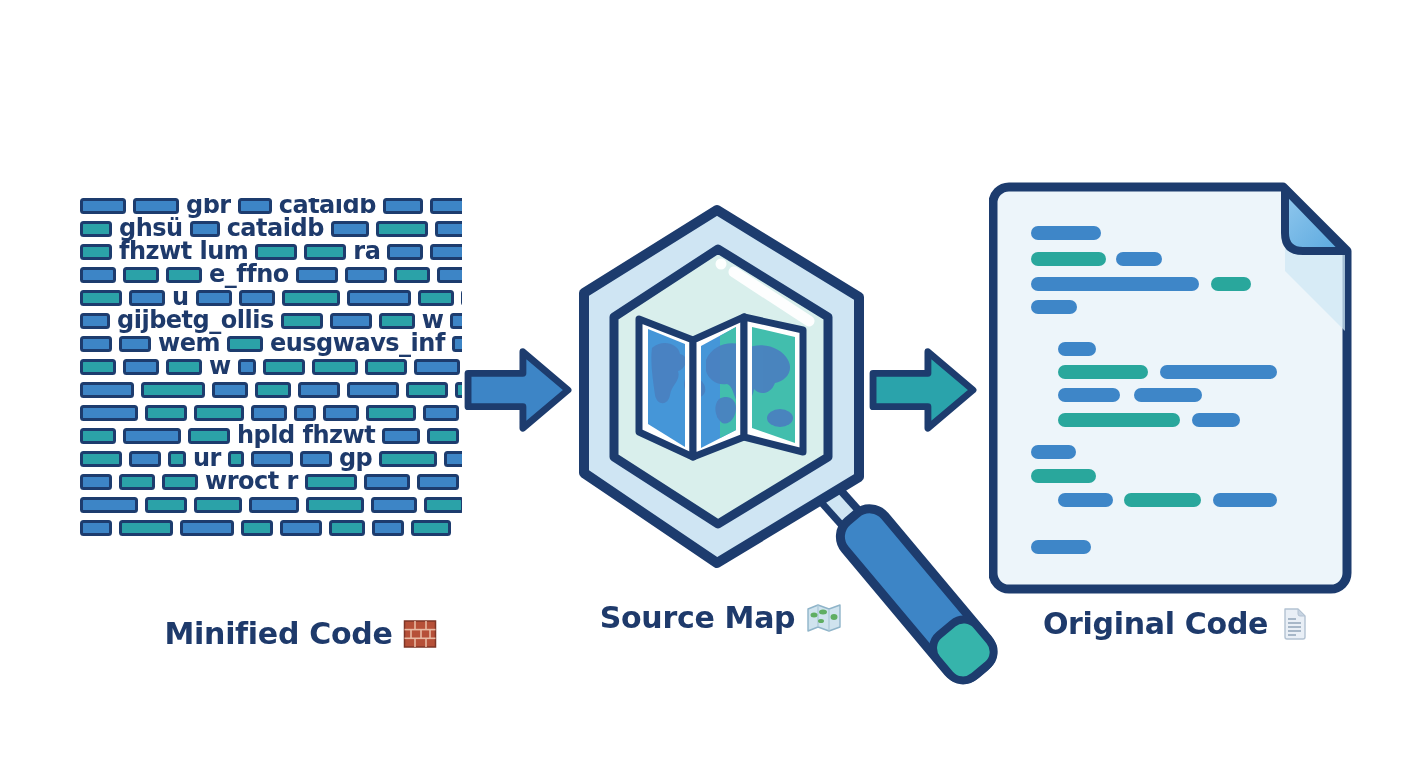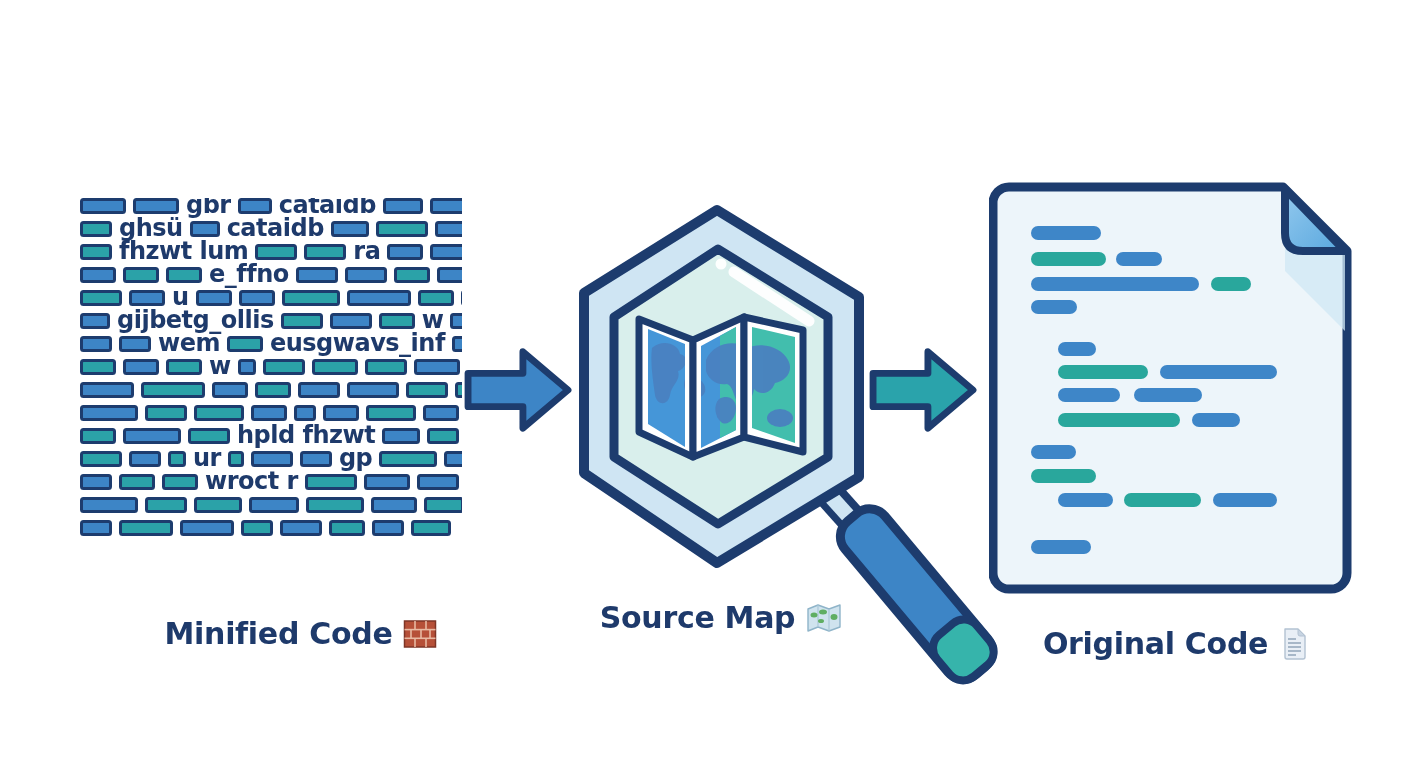--- a/index.html
+++ b/index.html
@@ -22,21 +22,21 @@
   .arrow-right{position:absolute;left:853px;top:341px;}
   .magnifier{position:absolute;left:552px;top:196px;}
   .doc{position:absolute;left:973px;top:181px;}
   
   .caption{
     position:absolute;display:flex;align-items:center;justify-content:center;gap:11px;
     color:var(--label-text);font-size:30px;font-weight:700;letter-spacing:-0.3px;
   }
   .cap-min{left:90px;top:616px;width:390px;}
   .cap-map{left:520px;top:600px;width:370px;}
-  .cap-orig{left:975px;top:626px;width:370px;text-align:center;}
+  .cap-orig{left:975px;top:606px;width:370px;text-align:center;}
   .caption svg{flex-shrink:0;}
 </style>
 </head>
 <body>
 
 <div class="stage">
 
   <div class="brick-block" id="brick-block">
       <div class="brick-row">
         <span class="brick blue" style="width: 46px;"></span>

